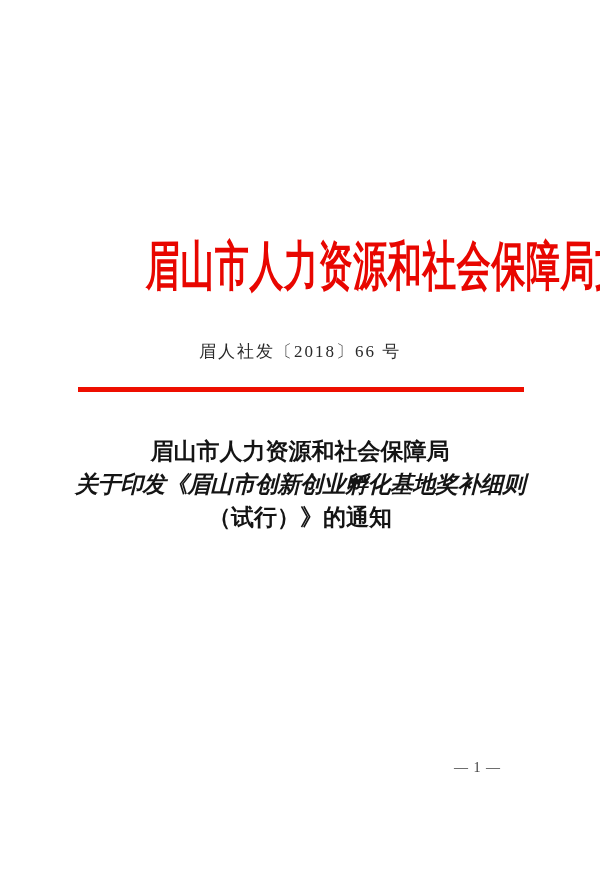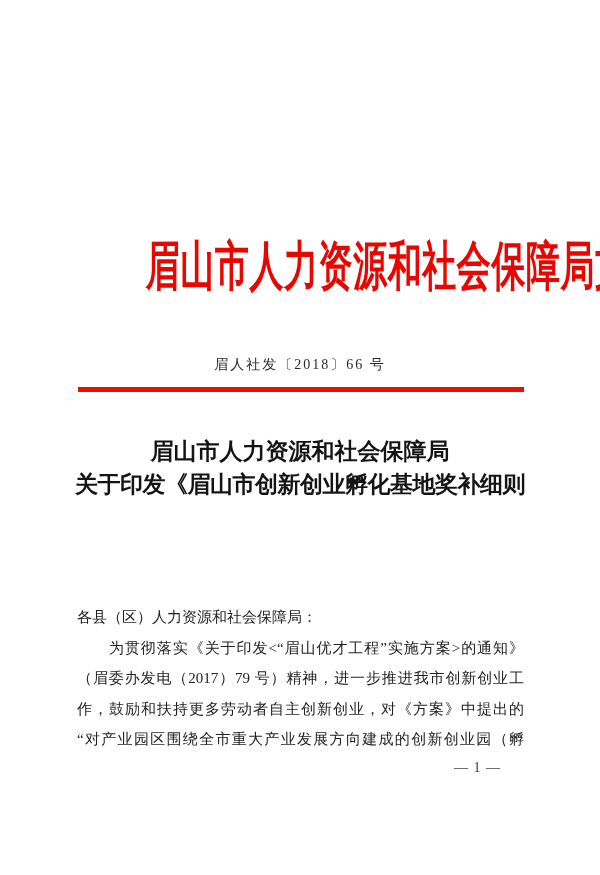--- a/index.html
+++ b/index.html
@@ -33,25 +33,25 @@
     color: #e80600;
     white-space: nowrap;
     transform: scaleX(0.64);
     transform-origin: center center;
     letter-spacing: 1px;
   }
 
   
   .doc-number {
     position: absolute;
-    top: 356px;
+    top: 340px;
     left: 0;
     right: 0;
     text-align: center;
-    font-size: 14px;
+    font-size: 17px;
     letter-spacing: 2px;
     color: #2a2a2a;
   }
 
   
   .red-line {
     position: absolute;
     top: 387px;
     left: 78px;
     width: 446px;
@@ -65,21 +65,21 @@
     top: 435px;
     left: 0;
     right: 0;
     text-align: center;
     font-weight: bold;
     color: #141414;
     font-size: 23px;
     line-height: 33px;
   }
   .title-block .t-line { white-space: nowrap; }
-  .title-block .t-line.wide { letter-spacing: -0.5px; }
+  .title-block .t-line.wide { letter-spacing: -0.5px; font-style: italic; }
 
   
   .body-text {
     position: absolute;
     top: 602px;
     left: 77px;
     width: 447px;
     font-size: 15px;
     line-height: 30.5px;
     color: #222222;
@@ -113,25 +113,19 @@
     <span class="stretch">眉山市人力资源和社会保障局文件</span>
   </div>
 
   <div class="doc-number">眉人社发〔2018〕66 号</div>
 
   <div class="red-line"></div>
 
   <div class="title-block">
     <div class="t-line">眉山市人力资源和社会保障局</div>
     <div class="t-line wide">关于印发《眉山市创新创业孵化基地奖补细则</div>
+    <div class="t-line">（试行）》的通知</div>
   </div>
 
-  <div class="body-text">
-    <div class="b-line salutation">各县（区）人力资源和社会保障局：</div>
-    <div class="b-line">　　为贯彻落实《关于印发&lt;“眉山优才工程”实施方案&gt;的通知》</div>
-    <div class="b-line">（眉委办发电（2017）79 号）精神，进一步推进我市创新创业工</div>
-    <div class="b-line">作，鼓励和扶持更多劳动者自主创新创业，对《方案》中提出的</div>
-    <div class="b-line">“对产业园区围绕全市重大产业发展方向建成的创新创业园（孵</div>
-  </div>
 
   <div class="page-number">— 1 —</div>
 
 </div>
 
 </body></html>

